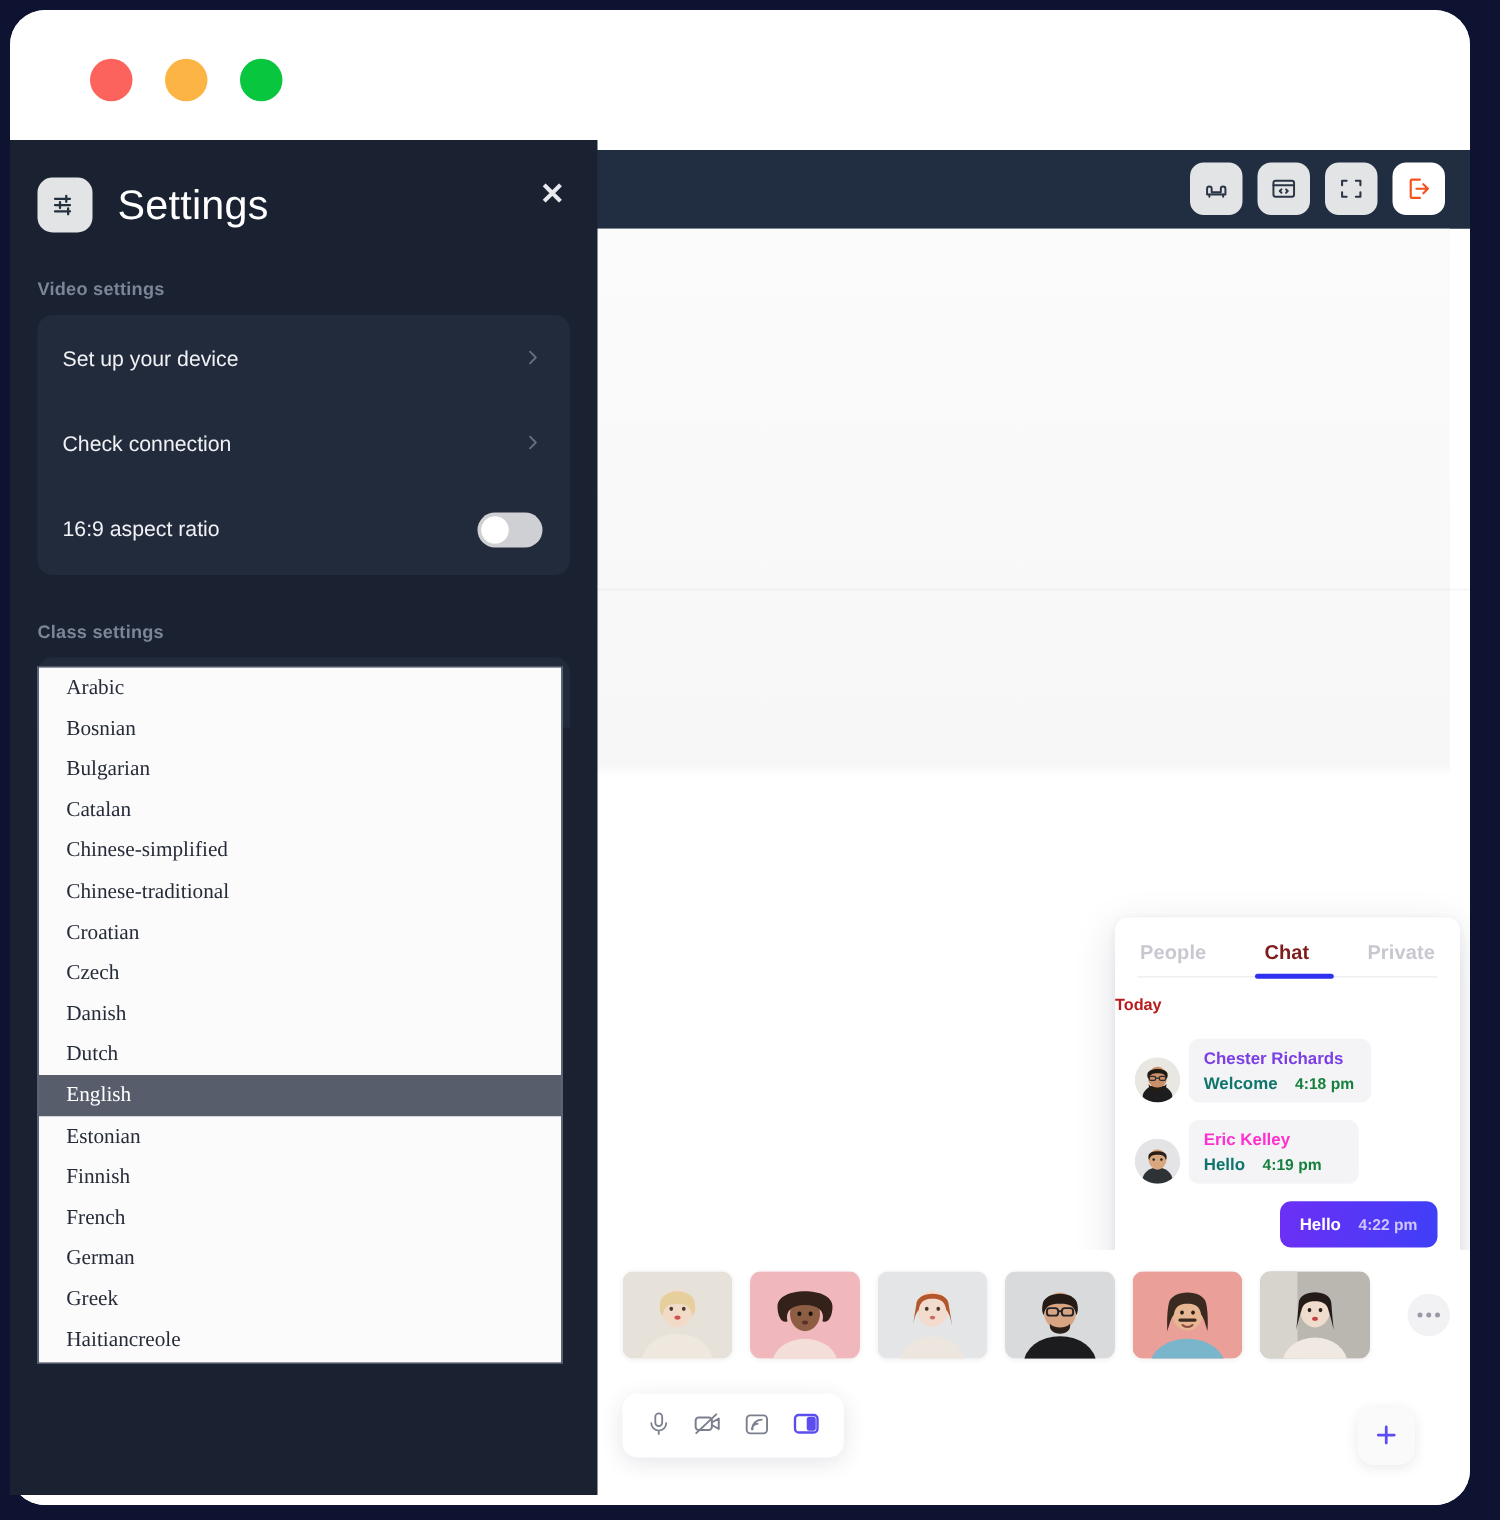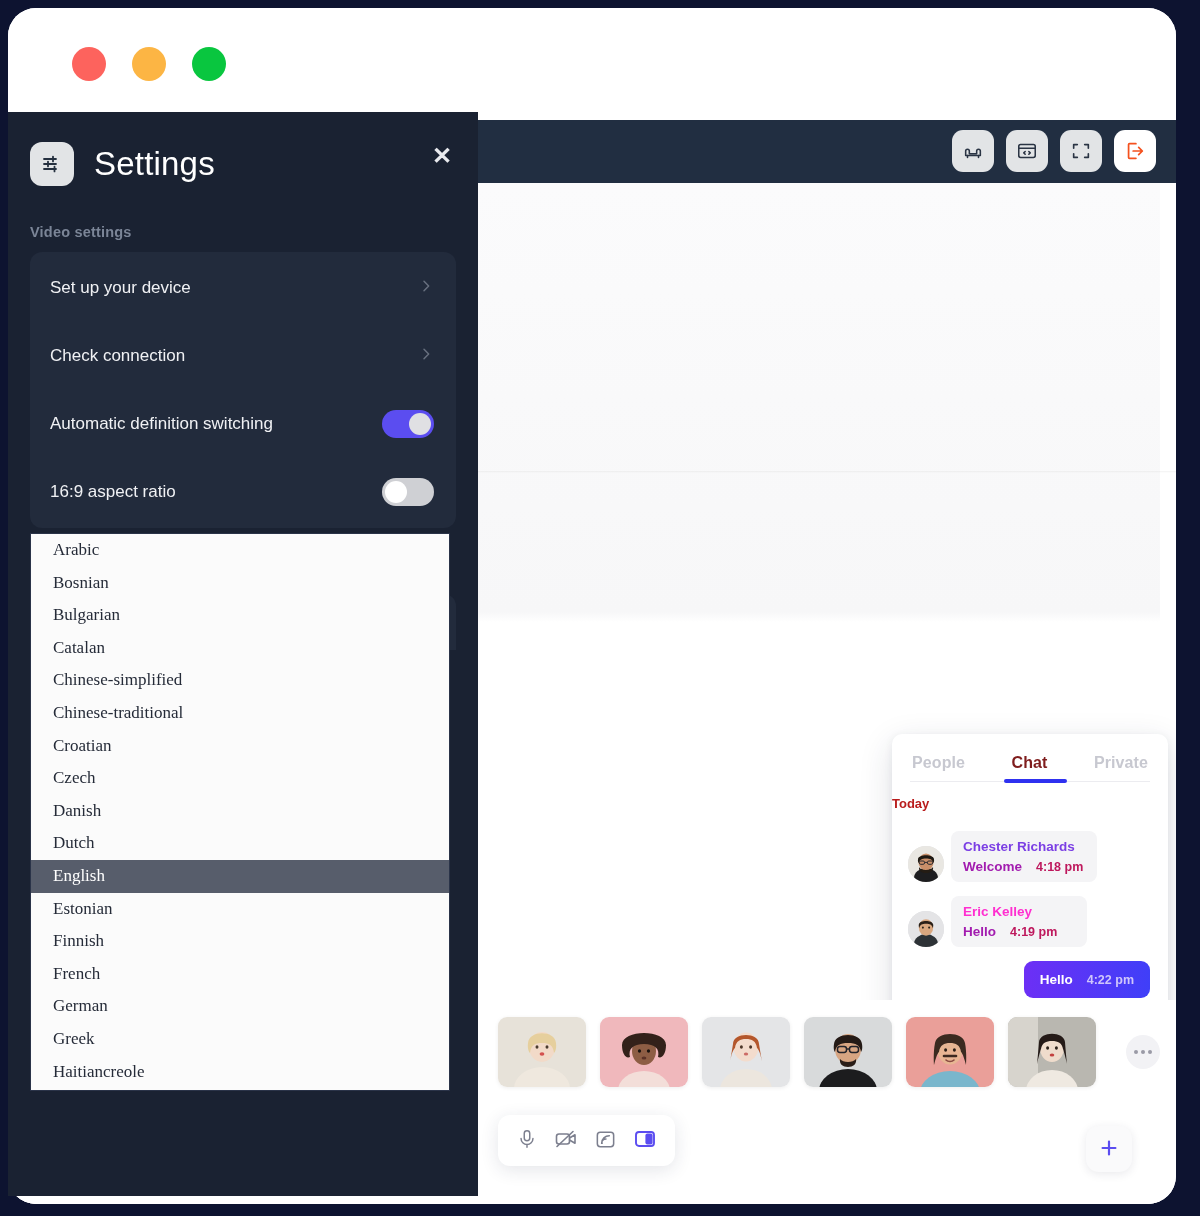--- a/index.html
+++ b/index.html
@@ -106,22 +106,22 @@
   }
   .avatar svg { position: absolute; inset: 0; }
   .bubble {
     background: #f4f4f6; border-radius: 8px; padding: 8px 14px 8px 12px;
     min-width: 136px;
   }
   .msg-name { font-size: 13.5px; font-weight: 700; margin-bottom: 5px; }
   .msg-name.c-purple { color: #7b3fe4; }
   .msg-name.c-pink { color: #ff2fd0; }
   .msg-line { display: flex; align-items: baseline; gap: 14px; }
-  .msg-text { font-size: 13.5px; font-weight: 700; color: #a21caf; }
-  .msg-time { font-size: 12.5px; font-weight: 600; color: #be185d; }
+  .msg-text { font-size: 13.5px; font-weight: 700; color: #0f766e; }
+  .msg-time { font-size: 12.5px; font-weight: 600; color: #15803d; }
   .msg-row.own { justify-content: flex-end; margin-right: 2px; }
   .bubble.own {
     background: linear-gradient(95deg,#6d2ff5 0%, #3f3ff8 100%);
     border-radius: 9px; padding: 11px 16px; min-width: 0;
   }
   .bubble.own .msg-text { color: #ffffff; }
   .bubble.own .msg-time { color: #cfc6fb; }
 
   
   .filmstrip {
@@ -533,26 +533,20 @@
 
       <div class="row">
         <span class="row-label">Check connection</span>
         <span class="chev">
           <svg width="16" height="16" viewBox="0 0 24 24" fill="none" stroke="currentColor" stroke-width="2.2" stroke-linecap="round" stroke-linejoin="round">
               <path d="M9 5l7 7-7 7"></path>
             </svg>
         </span>
       </div>
 
-      <div class="row">
-        <span class="row-label">Automatic definition switching</span>
-        <button class="toggle on">
-          <span class="knob"></span>
-        </button>
-      </div>
 
       <div class="row">
         <span class="row-label">16:9 aspect ratio</span>
         <button class="toggle">
           <span class="knob"></span>
         </button>
       </div>
 
     </div>
 

